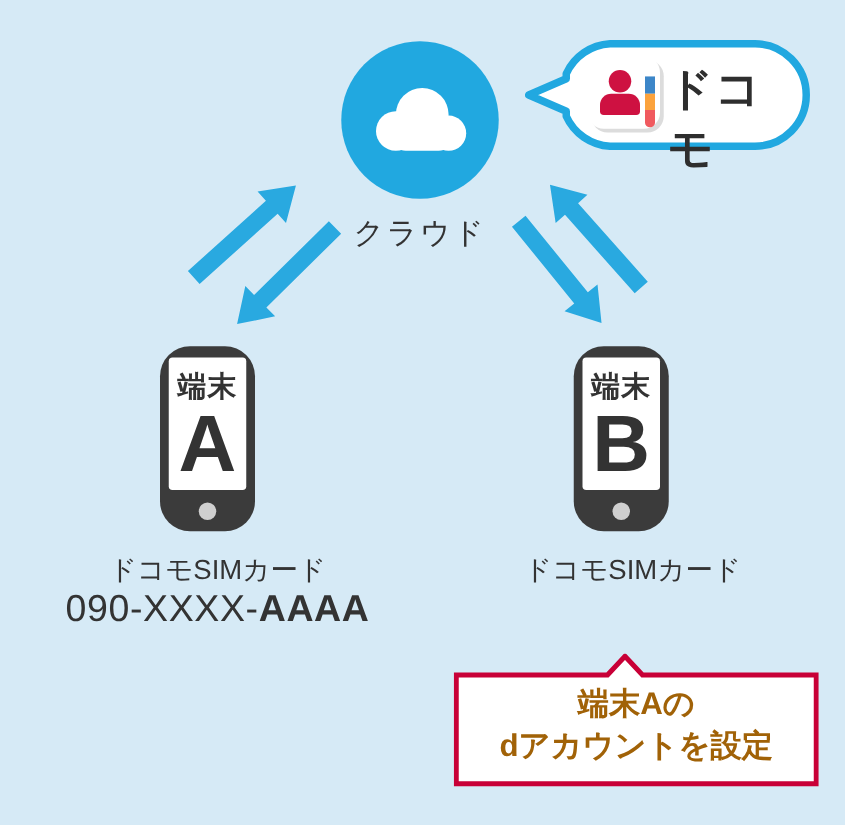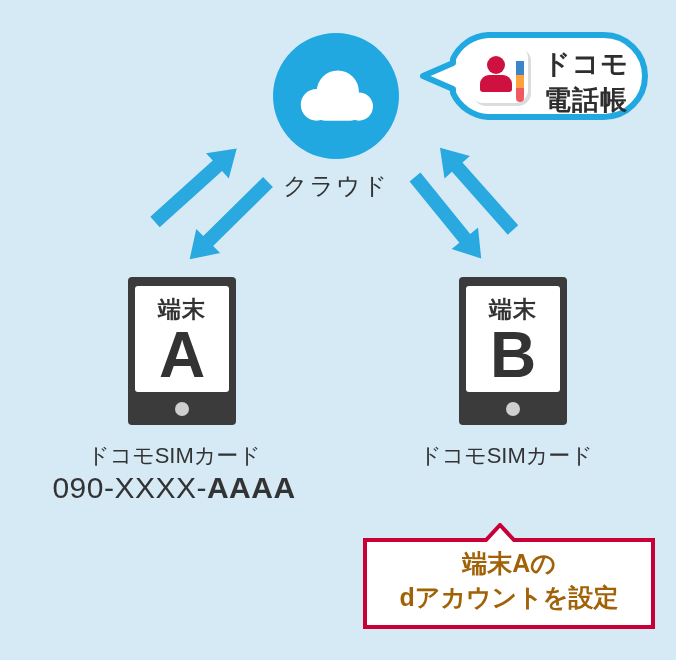--- a/index.html
+++ b/index.html
@@ -45,30 +45,30 @@
   .index-bar {
     position:absolute; right:4px; top:16px; width:8px; height:41px;
     display:flex; flex-direction:column; border-radius:0 0 4px 4px; overflow:hidden;
   }
   .index-bar .seg { flex:1; }
   .seg-blue   { background:#3C86C8; }
   .seg-orange { background:#FBA23C; }
   .seg-pink   { background:#F05A5F; }
   .bubble-text {
     left:534px; top:47px; width:104px;
-    text-align:center; font-size:27px; font-weight:700;
+    font-size:36px; font-weight:700;
     color:#2E2E2E; line-height:1.32; letter-spacing:1px;
   }
 
   
   .arrow { fill:#29A9E0; }
 
   
   .phone {
-    width:108px; height:148px; background:#3B3B3B; border-radius:4px;
+    width:76px; height:148px; background:#3B3B3B; border-radius:24px;
   }
   .phone-screen {
     position:absolute; left:7px; right:7px; top:9px; bottom:33px;
     background:#fff; border-radius:3px; text-align:center;
   }
   .device-label {
     margin-top:8px; font-size:23px; font-weight:600;
     color:#333; letter-spacing:1px;
   }
   .device-letter {
@@ -118,21 +118,20 @@
     <div class="person-body"></div>
     <div class="index-bar">
       <div class="seg seg-blue"></div>
       <div class="seg seg-orange"></div>
       <div class="seg seg-pink"></div>
     </div>
   </div>
 
   <div class="abs bubble-text">
     <div>ドコモ</div>
-    <div>電話帳</div>
   </div>
 
   <svg class="abs" style="left:145px; top:140px;" width="135" height="130" viewBox="0 0 135 130">
     <path class="arrow" transform="translate(10,82) rotate(-42)" d="M0,-7 L84,-7 L84,-17 L110,0 L84,17 L84,7 L0,7 Z"></path>
     <path class="arrow" transform="translate(123,42) rotate(135.4)" d="M0,-7 L84,-7 L84,-17 L110,0 L84,17 L84,7 L0,7 Z"></path>
   </svg>
 
   <svg class="abs" style="left:405px; top:140px;" width="135" height="130" viewBox="0 0 135 130">
     <path class="arrow" transform="translate(108,90) rotate(-131.6)" d="M0,-7 L84,-7 L84,-17 L110,0 L84,17 L84,7 L0,7 Z"></path>
     <path class="arrow" transform="translate(10,37) rotate(50.9)" d="M0,-7 L79,-7 L79,-17 L105,0 L79,17 L79,7 L0,7 Z"></path>

